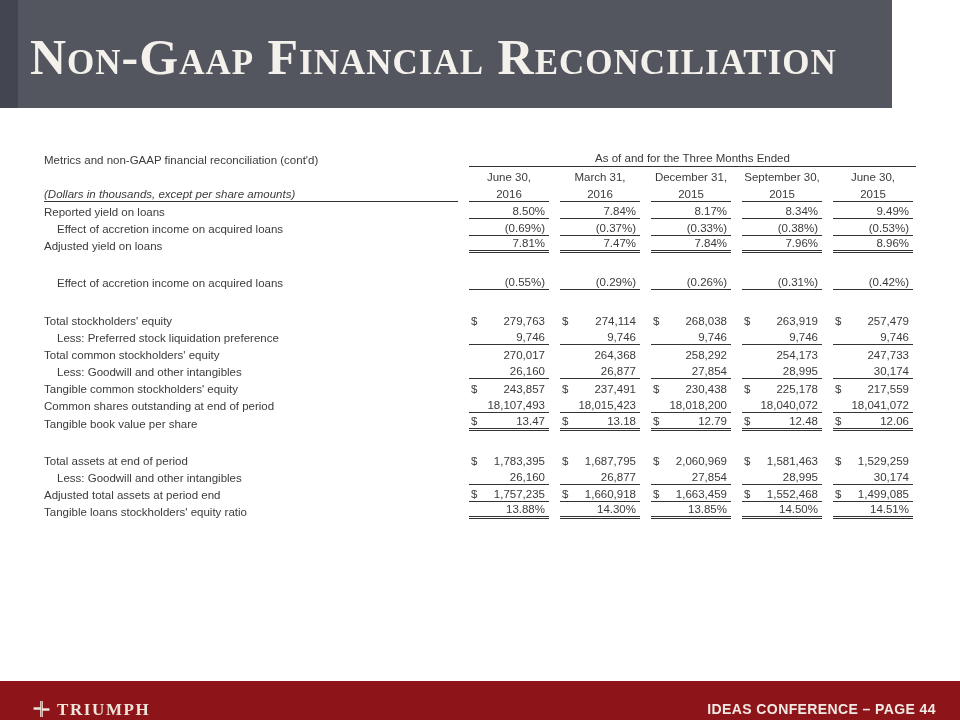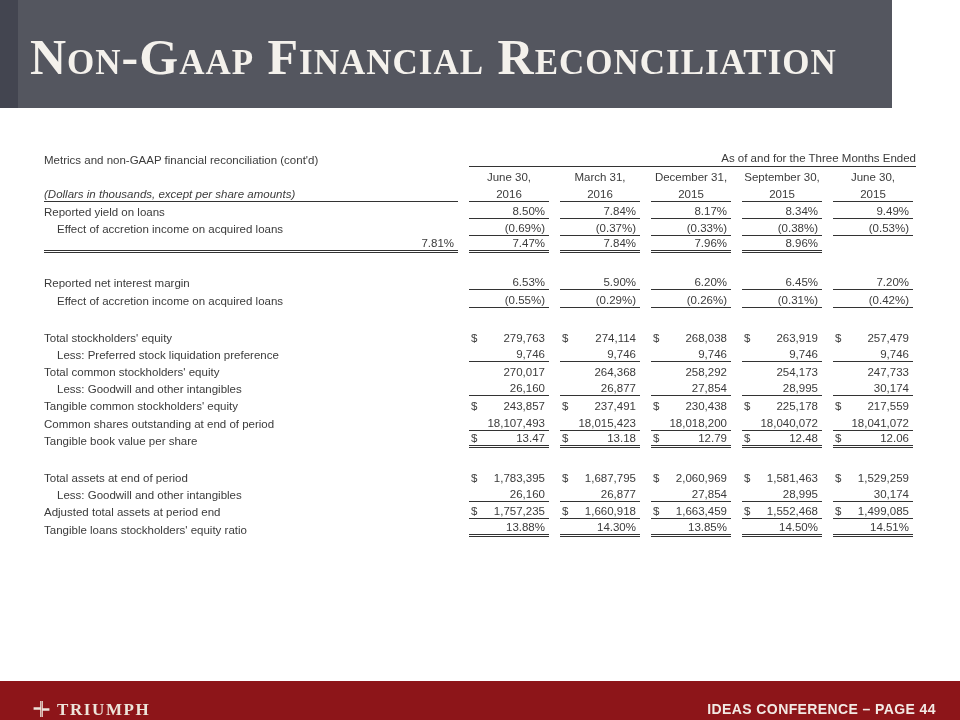--- a/index.html
+++ b/index.html
@@ -45,21 +45,21 @@
   .cell{line-height:14px;white-space:nowrap;}
   .lbl{overflow:visible;}
   .lbl.indent{padding-left:13px;}
   .lbl.italic{font-style:italic;}
   .val{display:flex;justify-content:flex-end;padding-right:4px;}
   .val.dollar{justify-content:space-between;padding-left:2px;}
   .valc{display:flex;justify-content:center;padding:0;}
   .u{border-bottom:1px solid #333333;}
   .uu{border-bottom:3px double #333333;}
   .spanner{
-    text-align:right;border-bottom:1px solid #333333;padding-bottom:1px;
+    text-align:center;border-bottom:1px solid #333333;padding-bottom:1px;
   }
   .sep{height:20px;}
   
   .slide-footer{
     position:absolute;top:681px;left:0;width:960px;height:56px;
     background:#8D1519;
   }
   .brand{
     position:absolute;left:32px;top:50%;transform:translateY(-50%);
     display:flex;align-items:center;gap:6px;
@@ -118,35 +118,28 @@
       </div>
       <div class="trow">
         <div class="cell lbl indent">Effect of accretion income on acquired loans</div>
         <div class="cell val u">(0.69%)</div>
         <div class="cell val u">(0.37%)</div>
         <div class="cell val u">(0.33%)</div>
         <div class="cell val u">(0.38%)</div>
         <div class="cell val u">(0.53%)</div>
       </div>
       <div class="trow">
+        <div class="cell lbl">Adjusted yield on loans</div>
         <div class="cell val uu">7.81%</div>
         <div class="cell val uu">7.47%</div>
         <div class="cell val uu">7.84%</div>
         <div class="cell val uu">7.96%</div>
         <div class="cell val uu">8.96%</div>
       </div>
       <div class="sep"></div>
-      <div class="trow">
-        <div class="cell lbl">Reported net interest margin</div>
-        <div class="cell val u">6.53%</div>
-        <div class="cell val u">5.90%</div>
-        <div class="cell val u">6.20%</div>
-        <div class="cell val u">6.45%</div>
-        <div class="cell val u">7.20%</div>
-      </div>
       <div class="trow">
         <div class="cell lbl indent">Effect of accretion income on acquired loans</div>
         <div class="cell val u">(0.55%)</div>
         <div class="cell val u">(0.29%)</div>
         <div class="cell val u">(0.26%)</div>
         <div class="cell val u">(0.31%)</div>
         <div class="cell val u">(0.42%)</div>
       </div>
       <div class="sep"></div>
       <div class="trow">

